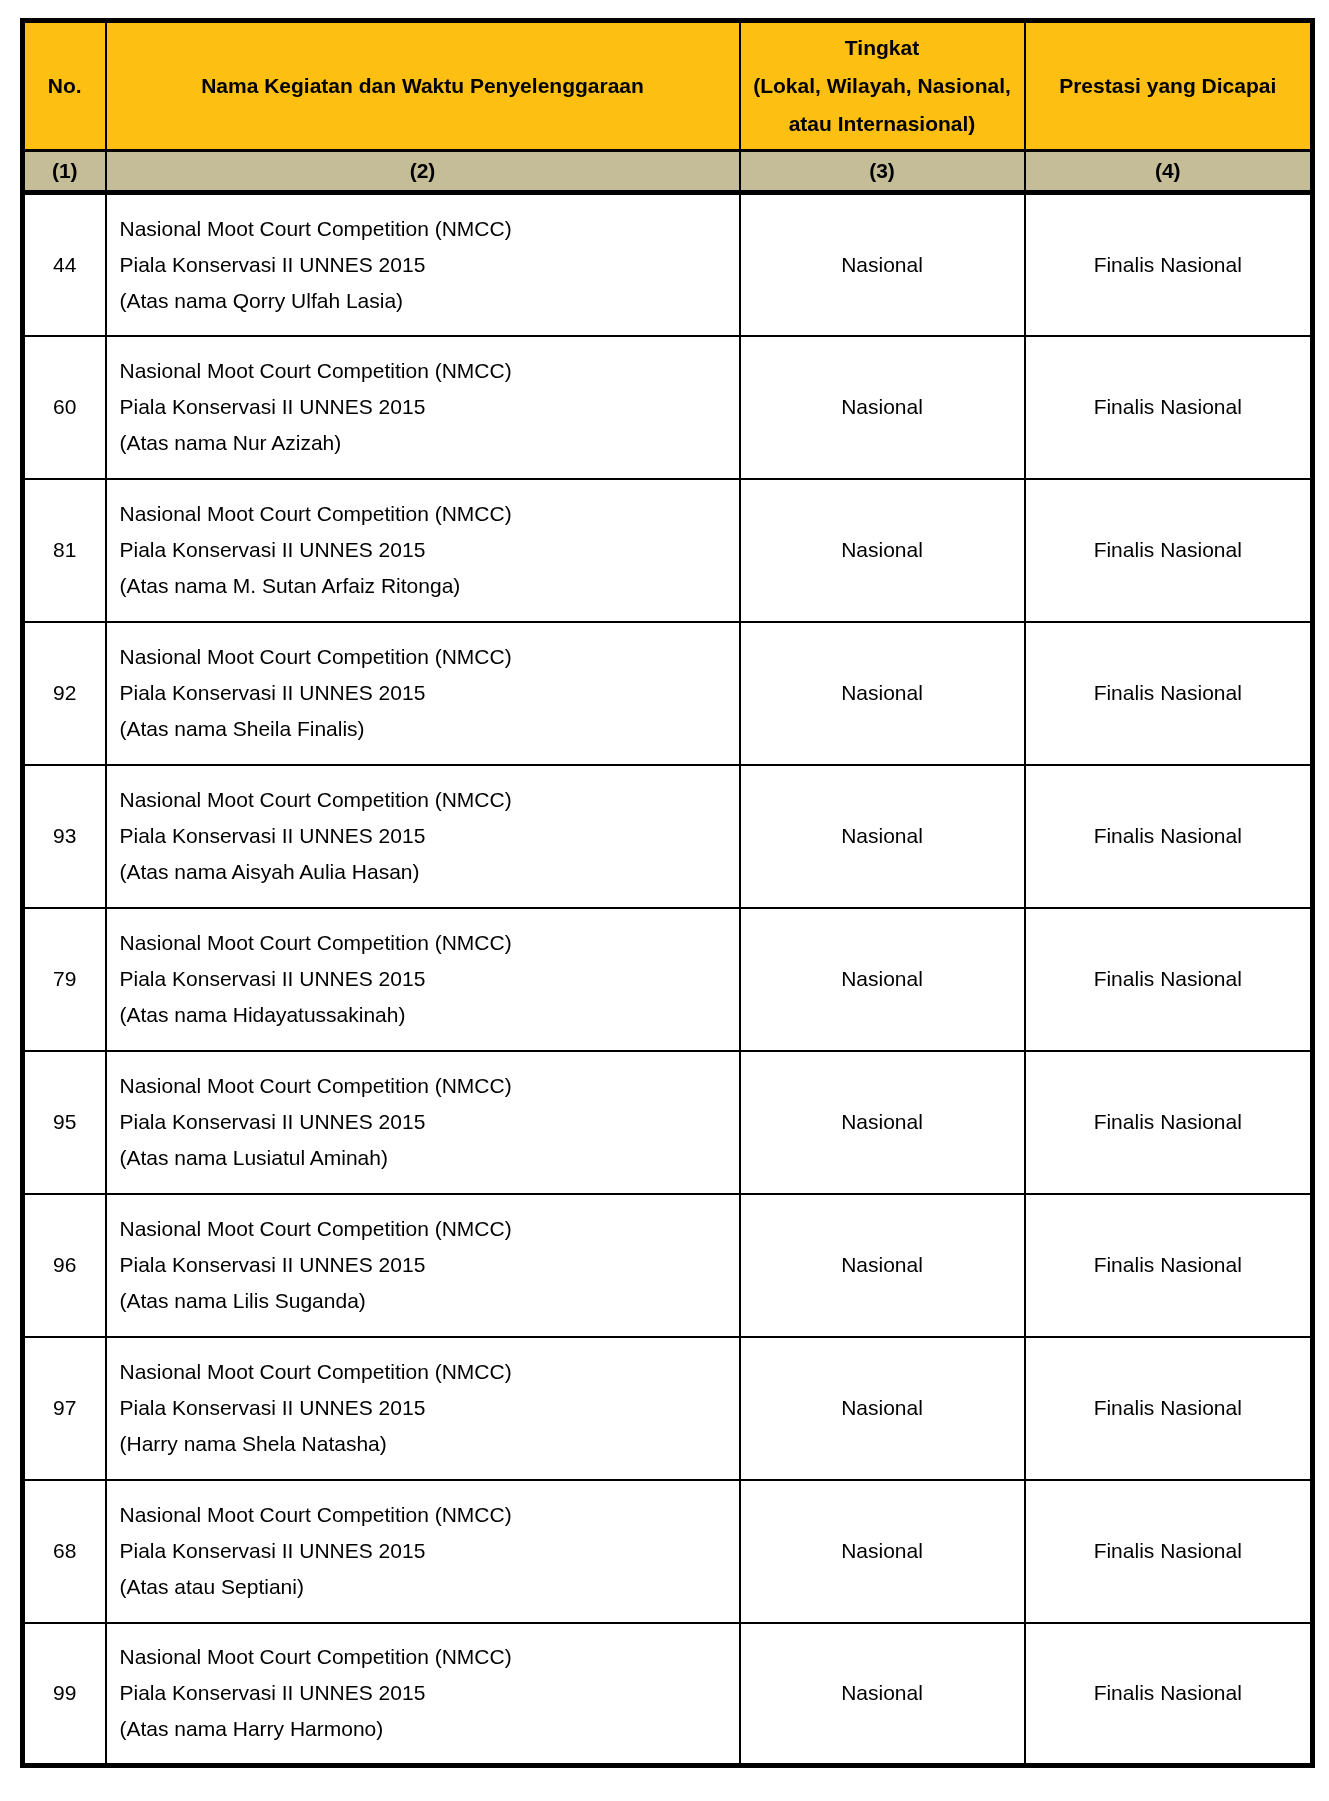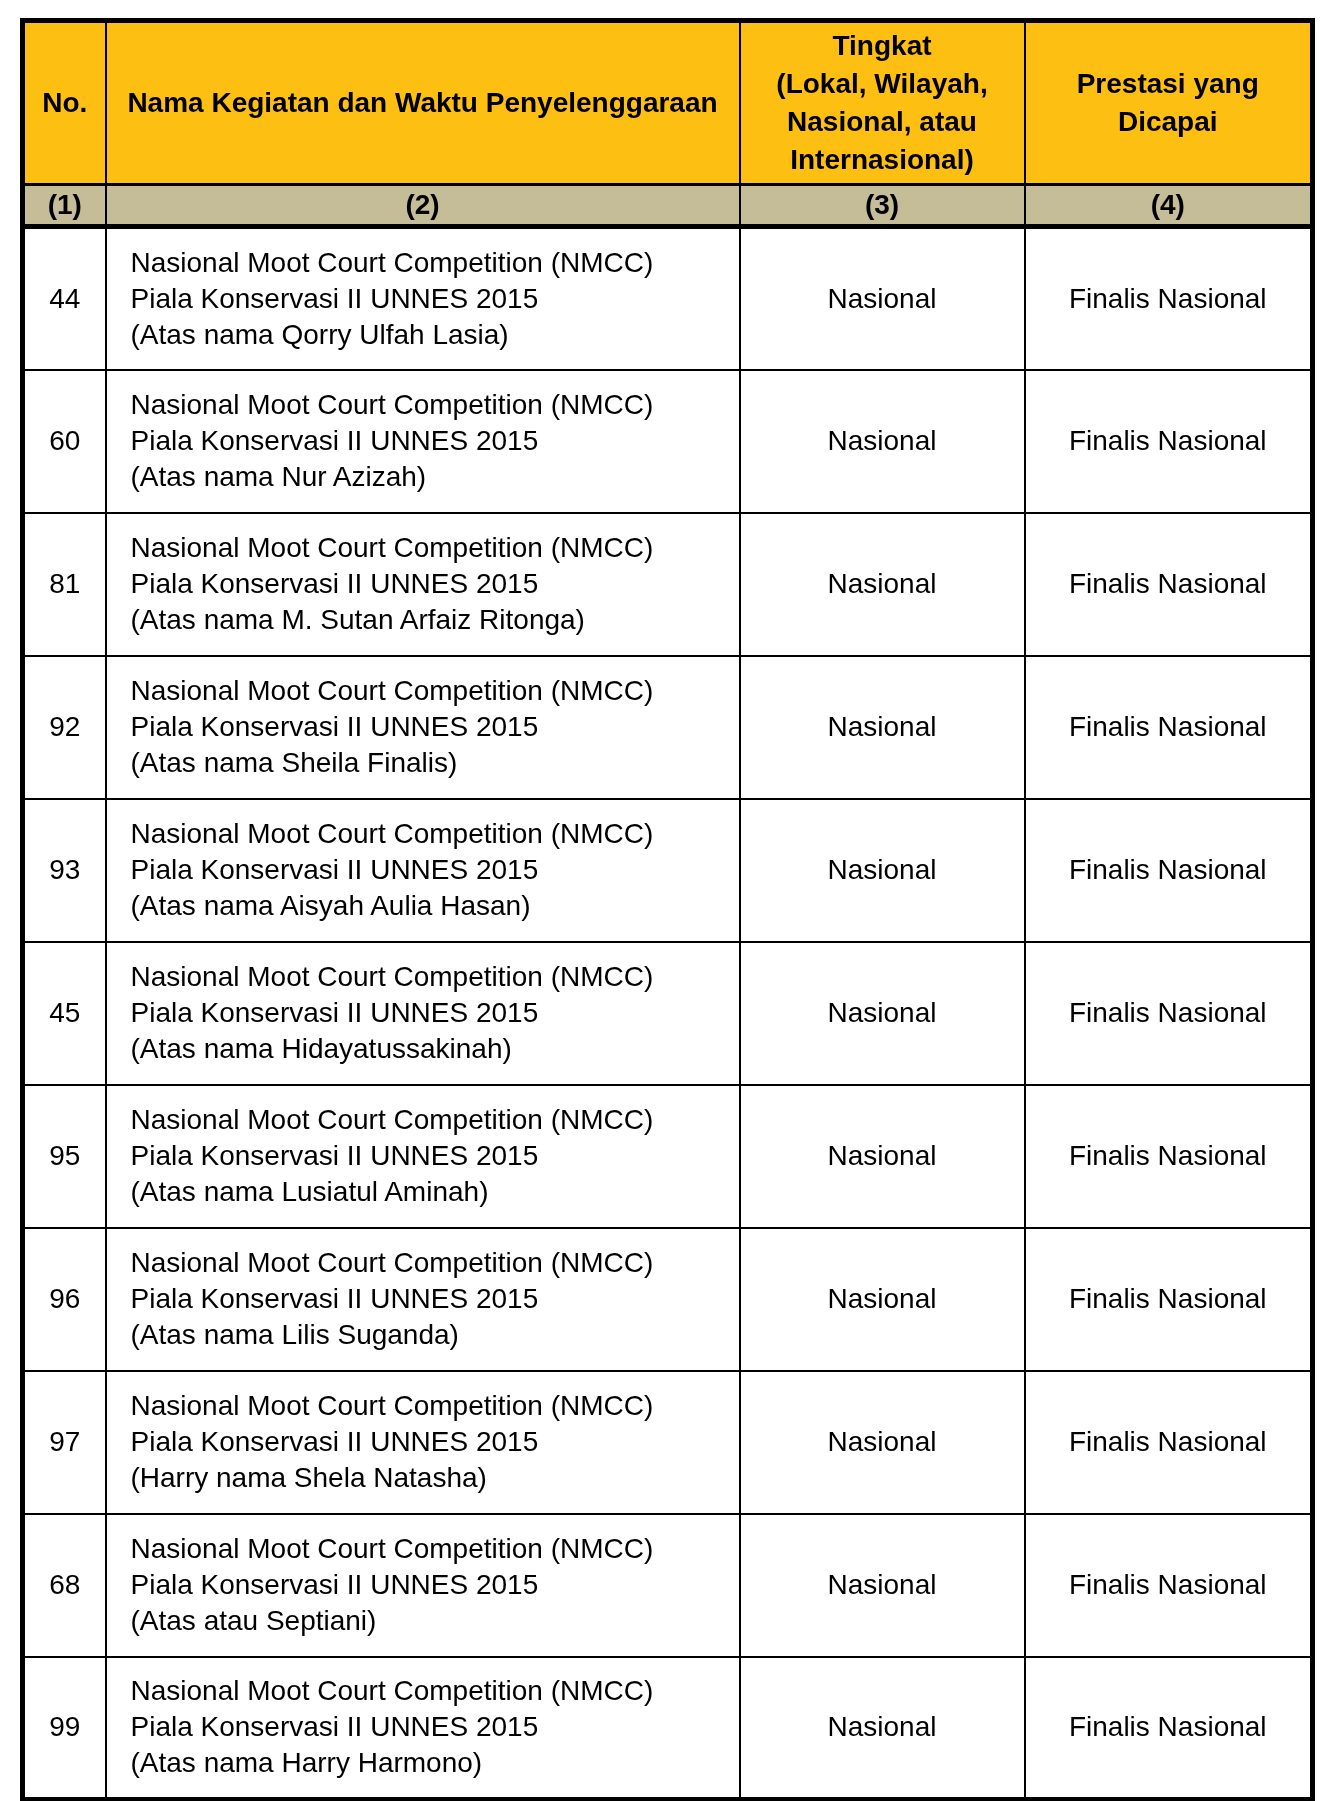--- a/index.html
+++ b/index.html
@@ -30,21 +30,21 @@
   }
   col.c-no       { width: 83px; }
   col.c-kegiatan { width: 634px; }
   col.c-tingkat  { width: 285px; }
   col.c-prestasi { width: 288px; }
   th, td {
     border: 2px solid var(--border-color);
     padding: 4px 10px;
     vertical-align: middle;
     text-align: center;
-    font-size: 28px;
+    font-size: 21px;
     overflow: hidden;
   }
   tr.header-row th {
     background: var(--header-bg);
     font-weight: bold;
     height: 130px;
     line-height: 38px;
     border-bottom: 3px solid var(--border-color);
   }
   tr.subheader-row th {
@@ -55,21 +55,21 @@
     border-bottom: 5px solid var(--border-color);
     padding: 2px 10px;
   }
   tr.data-row td {
     height: 143px;
     line-height: 36px;
     background: #FFFFFF;
   }
   td.cell-kegiatan {
     text-align: left;
-    padding-left: 24px;
+    padding-left: 13px;
     padding-right: 12px;
   }
   .kegiatan-line { line-height: 36px; }
 </style>
 </head>
 <body>
 
 <table class="doc-table">
   <colgroup>
     <col class="c-no">
@@ -150,21 +150,21 @@
     <td class="cell-kegiatan">
           <div class="kegiatan-line">Nasional Moot Court Competition (NMCC)</div>
           <div class="kegiatan-line">Piala Konservasi II UNNES 2015</div>
           <div class="kegiatan-line">(Atas nama Aisyah Aulia Hasan)</div>
         </td>
     <td class="cell-tingkat">Nasional</td>
     <td class="cell-prestasi">Finalis Nasional</td>
   </tr>
 
   <tr class="data-row">
-    <td class="cell-no">45</td>
+    <td class="cell-no">79</td>
     <td class="cell-kegiatan">
           <div class="kegiatan-line">Nasional Moot Court Competition (NMCC)</div>
           <div class="kegiatan-line">Piala Konservasi II UNNES 2015</div>
           <div class="kegiatan-line">(Atas nama Hidayatussakinah)</div>
         </td>
     <td class="cell-tingkat">Nasional</td>
     <td class="cell-prestasi">Finalis Nasional</td>
   </tr>
 
   <tr class="data-row">

